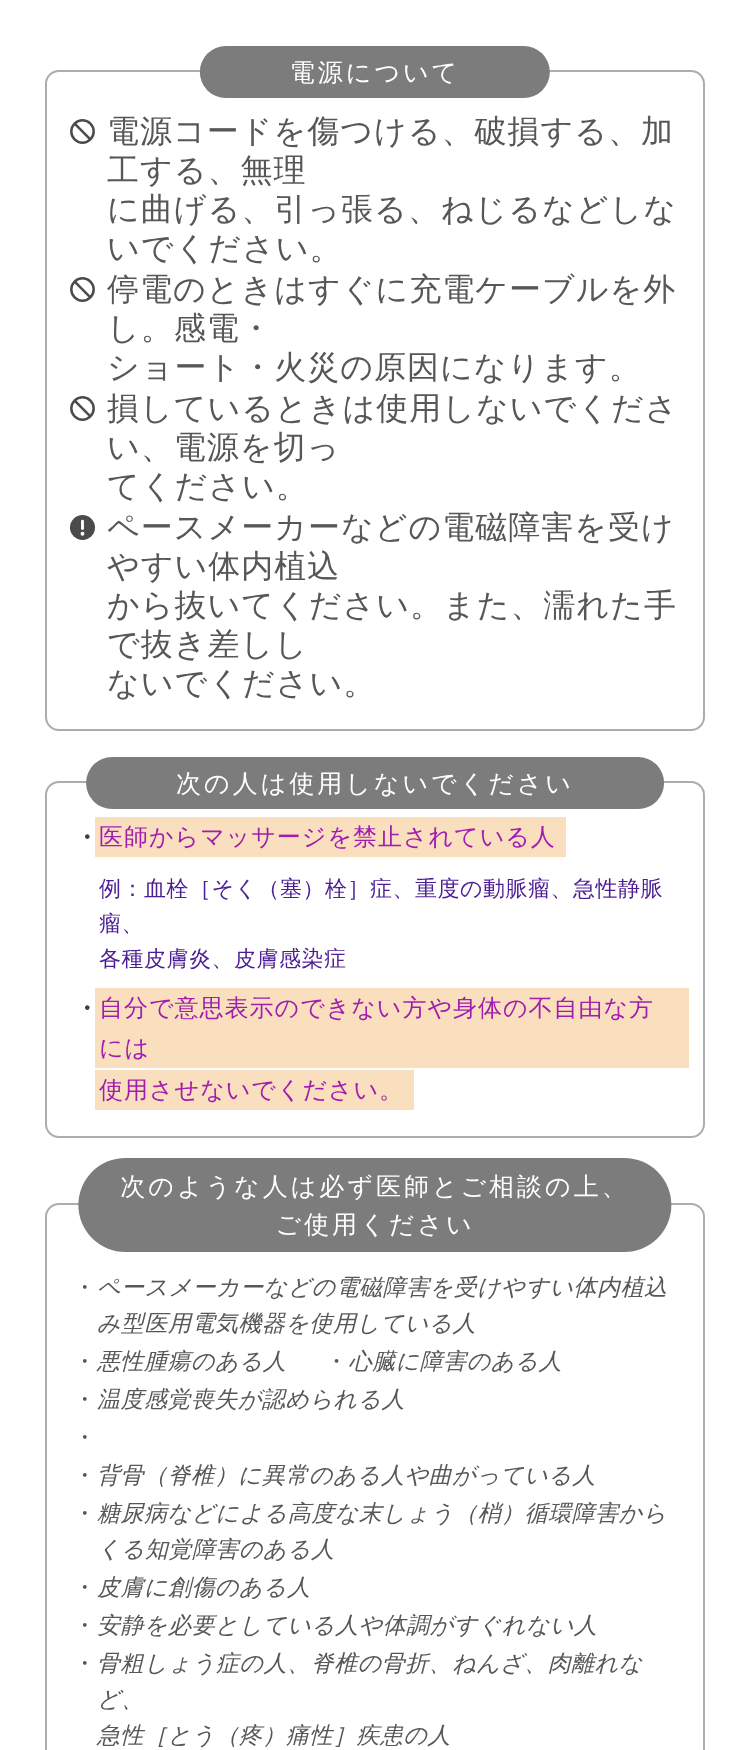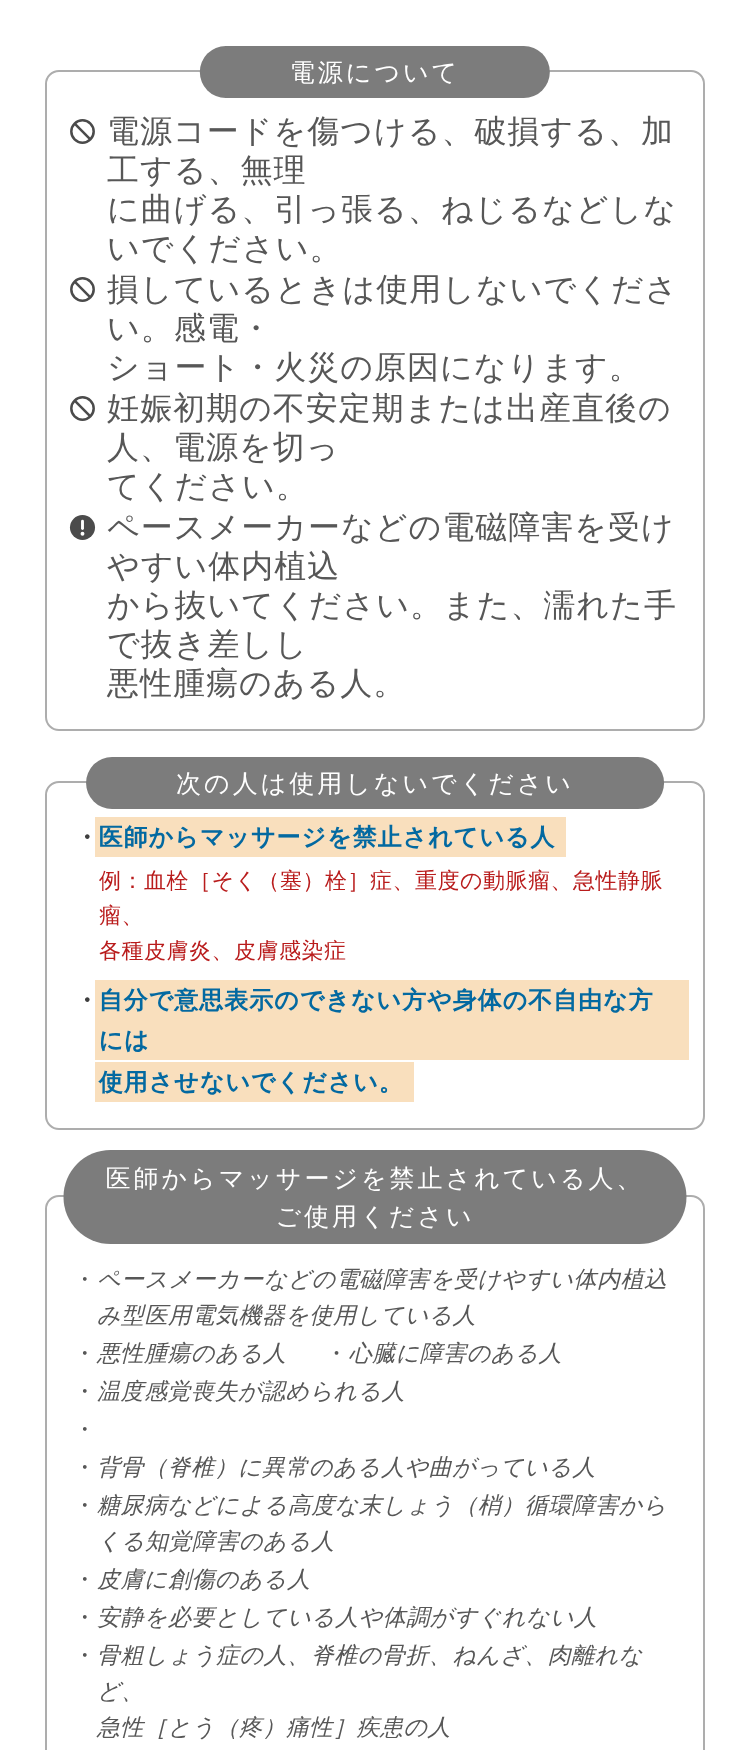--- a/index.html
+++ b/index.html
@@ -27,28 +27,28 @@
   .notice-text { font-size: 32px; line-height: 39px; color: #575757; letter-spacing: 1px; }
   .line { display: block; }
 
   
   #panel-do-not-use { margin-top: 50px; padding: 34px 14px 24px 28px; }
   .bullet-row { display: flex; }
   .bullet {
     width: 24px; flex: 0 0 24px; font-size: 24px; line-height: 40px; color: #4f4f4f;
   }
   .hl-bullet { color: #3e3e3e; font-weight: 700; }
-  .hl-text { font-size: 24px; line-height: 40px; font-weight: 700; color: #0369a1; letter-spacing: 1px; }
+  .hl-text { font-size: 24px; line-height: 40px; font-weight: 400; color: #a21caf; letter-spacing: 1px; }
   .hl-line {
     display: table; background: #f9dfbd; padding: 0 10px 0 4px;
     margin-left: -4px; margin-bottom: 2px;
   }
   .example {
-    margin-left: 24px; margin-top: 4px;
-    font-size: 22px; line-height: 35px; color: #b91c1c; letter-spacing: 0.5px;
+    margin-left: 24px; margin-top: 12px;
+    font-size: 22px; line-height: 35px; color: #4c1d95; letter-spacing: 0.5px;
   }
   .mt { margin-top: 12px; }
 
   
   #panel-consult { margin-top: 65px; padding: 64px 14px 24px 26px; }
   .c-row { margin-bottom: 2px; }
   .c-bullet { width: 24px; flex: 0 0 24px; font-size: 23px; line-height: 36px; color: #575757; }
   .c-text { font-size: 23px; line-height: 36px; color: #575757; letter-spacing: 0.5px; font-style: italic; }
   .col2-bullet { margin-left: 38px; }
 </style>
@@ -76,50 +76,50 @@
     </div>
 
     <div class="notice-item">
       <span class="notice-icon">
         <svg viewBox="0 0 28 28" width="27" height="27">
             <circle cx="14" cy="14" r="11.6" fill="none" stroke="#4b4b4b" stroke-width="2.6"></circle>
             <line x1="5.9" y1="5.9" x2="22.1" y2="22.1" stroke="#4b4b4b" stroke-width="2.6"></line>
           </svg>
       </span>
       <div class="notice-text">
-        <span class="line">損しているときは使用しないでください。感電・</span>
+        <span class="line">停電のときはすぐに充電ケーブルを外し。感電・</span>
         <span class="line">ショート・火災の原因になります。</span>
       </div>
     </div>
 
     <div class="notice-item">
       <span class="notice-icon">
         <svg viewBox="0 0 28 28" width="27" height="27">
             <circle cx="14" cy="14" r="11.6" fill="none" stroke="#4b4b4b" stroke-width="2.6"></circle>
             <line x1="5.9" y1="5.9" x2="22.1" y2="22.1" stroke="#4b4b4b" stroke-width="2.6"></line>
           </svg>
       </span>
       <div class="notice-text">
-        <span class="line">妊娠初期の不安定期または出産直後の人、電源を切っ</span>
+        <span class="line">損しているときは使用しないでください、電源を切っ</span>
         <span class="line">てください。</span>
       </div>
     </div>
 
     <div class="notice-item">
       <span class="notice-icon">
         <svg viewBox="0 0 28 28" width="27" height="27">
             <circle cx="14" cy="14" r="13" fill="#4b4b4b"></circle>
             <rect x="12.5" y="6" width="3" height="10.5" rx="1.5" fill="#ffffff"></rect>
             <circle cx="14" cy="20.5" r="2" fill="#ffffff"></circle>
           </svg>
       </span>
       <div class="notice-text">
         <span class="line">ペースメーカーなどの電磁障害を受けやすい体内植込</span>
         <span class="line">から抜いてください。また、濡れた手で抜き差しし</span>
-        <span class="line">悪性腫瘍のある人。</span>
+        <span class="line">ないでください。</span>
       </div>
     </div>
   </section>
 
   <section class="panel" id="panel-do-not-use">
     <div class="pill single">
       <span>次の人は使用しないでください</span>
     </div>
 
     <div class="bullet-row">
@@ -138,21 +138,21 @@
       <span class="bullet hl-bullet">・</span>
       <div class="hl-text">
         <span class="hl-line">自分で意思表示のできない方や身体の不自由な方には</span>
         <span class="hl-line">使用させないでください。</span>
       </div>
     </div>
   </section>
 
   <section class="panel" id="panel-consult">
     <div class="pill double">
-      <span class="line">医師からマッサージを禁止されている人、</span>
+      <span class="line">次のような人は必ず医師とご相談の上、</span>
       <span class="line">ご使用ください</span>
     </div>
 
     <div class="bullet-row c-row">
       <span class="c-bullet">・</span>
       <div class="c-text">
         <span class="line">ペースメーカーなどの電磁障害を受けやすい体内植込</span>
         <span class="line">み型医用電気機器を使用している人</span>
       </div>
     </div>

